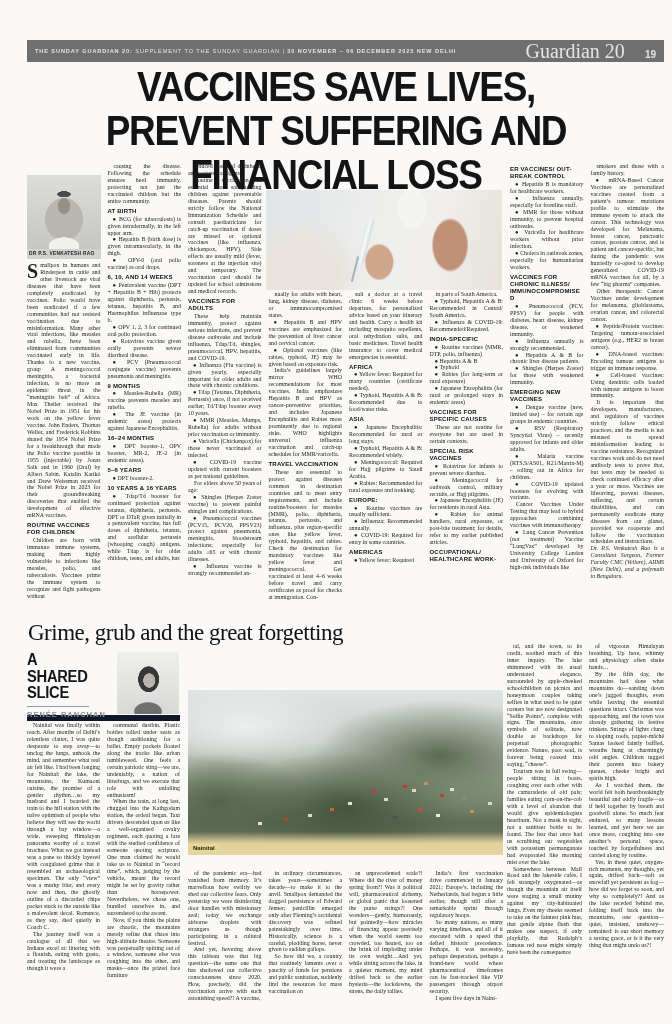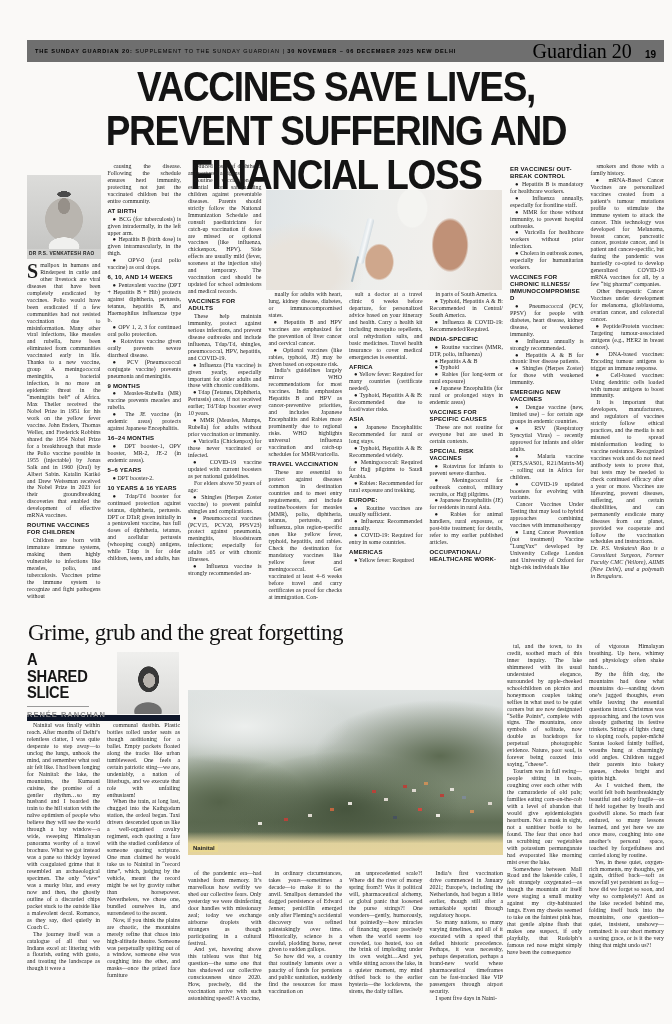--- a/index.html
+++ b/index.html
@@ -4,28 +4,28 @@
 <style>
   html,body{margin:0;padding:0;}
   body{
     width:672px;height:1024px;position:relative;overflow:hidden;
     background:#faf9f7;color:#1e1e1e;
     font-family:"Liberation Serif", serif;
   }
   
   .bar{
     position:absolute;left:27px;top:40px;width:637px;height:22px;
-    background:#6f6f6f;color:#000000;display:flex;align-items:center;
+    background:#6f6f6f;color:#e5e5e5;display:flex;align-items:center;
     justify-content:space-between;padding:0 8px;box-sizing:border-box;
   }
   .bar-left{font-family:"Liberation Sans",sans-serif;font-size:5.6px;letter-spacing:.9px;white-space:nowrap;}
   .bar-left .bd{font-weight:bold;}
   .bar-right{display:flex;align-items:baseline;}
   .brand{font-family:"Liberation Serif",serif;font-size:20px;line-height:20px;}
-  .pageno{font-family:"Liberation Sans",sans-serif;font-weight:bold;font-size:10px;margin-left:13px;}
+  .pageno{font-family:"Liberation Sans",sans-serif;font-weight:bold;font-size:10px;margin-left:20px;}
   
   .headline1{
     position:absolute;left:8px;top:64px;width:656px;
     font-family:"Liberation Sans",sans-serif;font-weight:bold;
     font-size:43px;line-height:44px;letter-spacing:-1.5px;
     text-align:center;color:#141414;
     transform:scaleX(.86);transform-origin:50% 0;
   }
   
   .colwrap{position:absolute;display:flex;gap:7px;overflow:hidden;}

